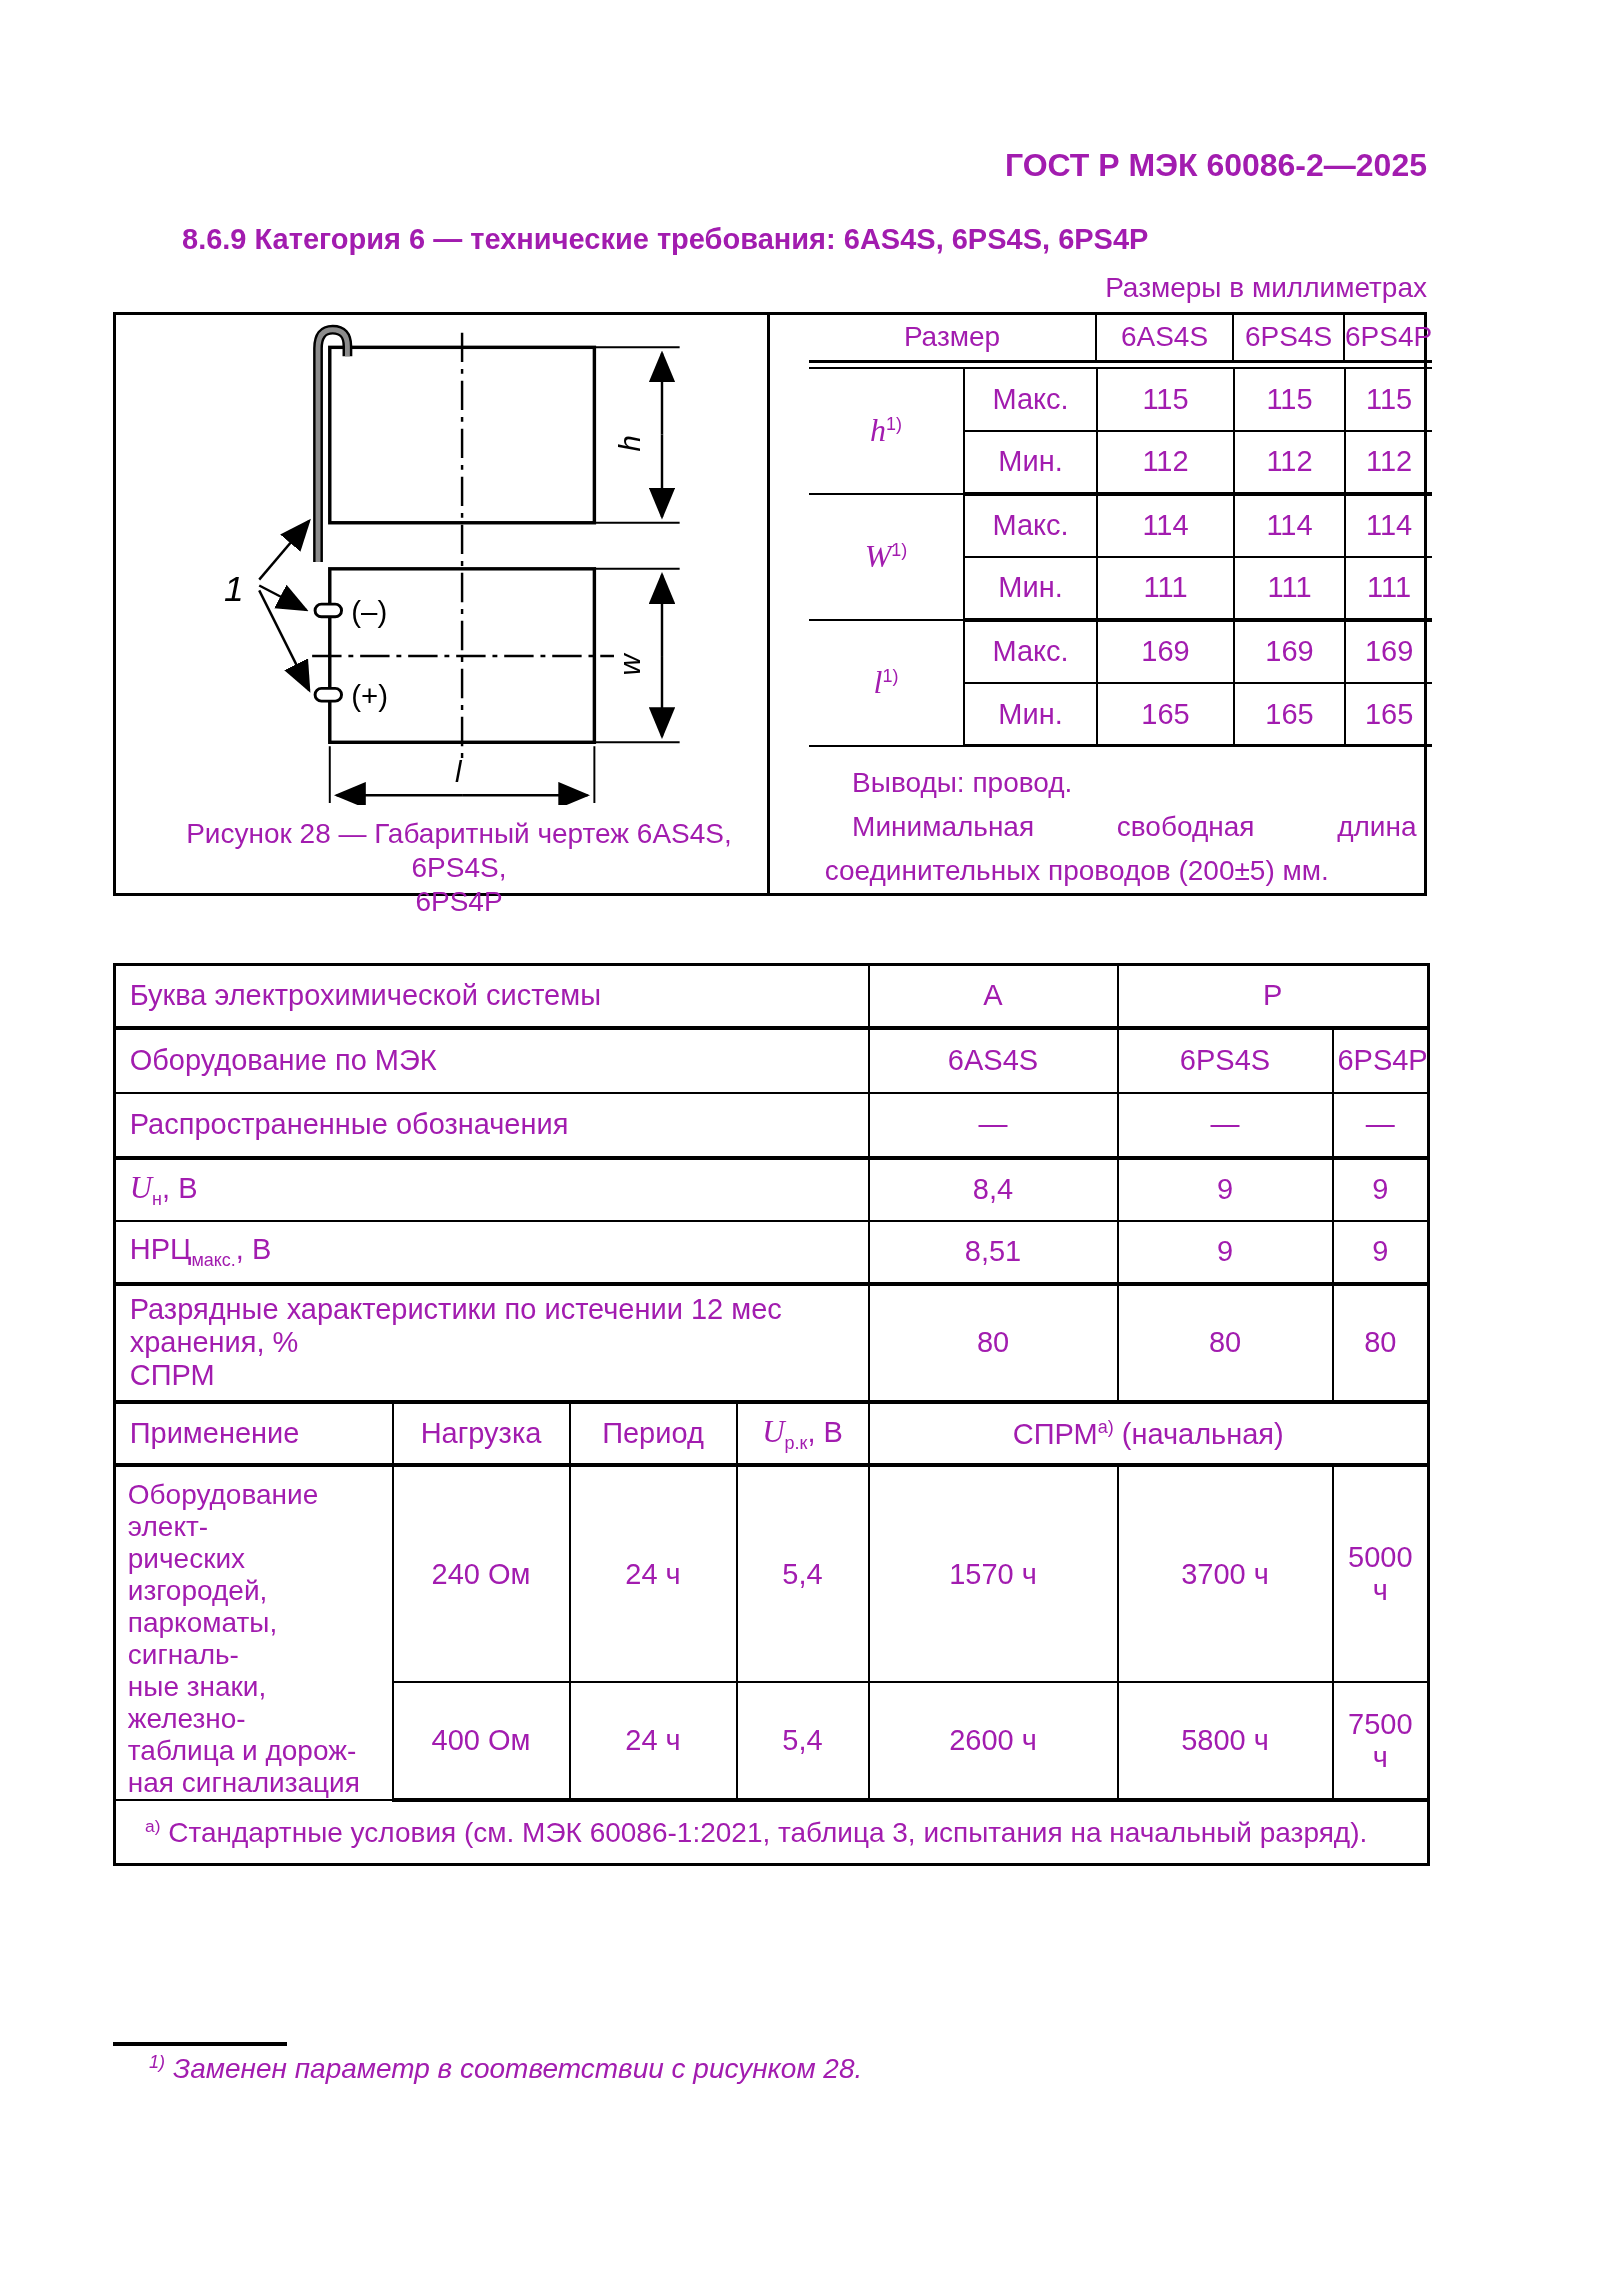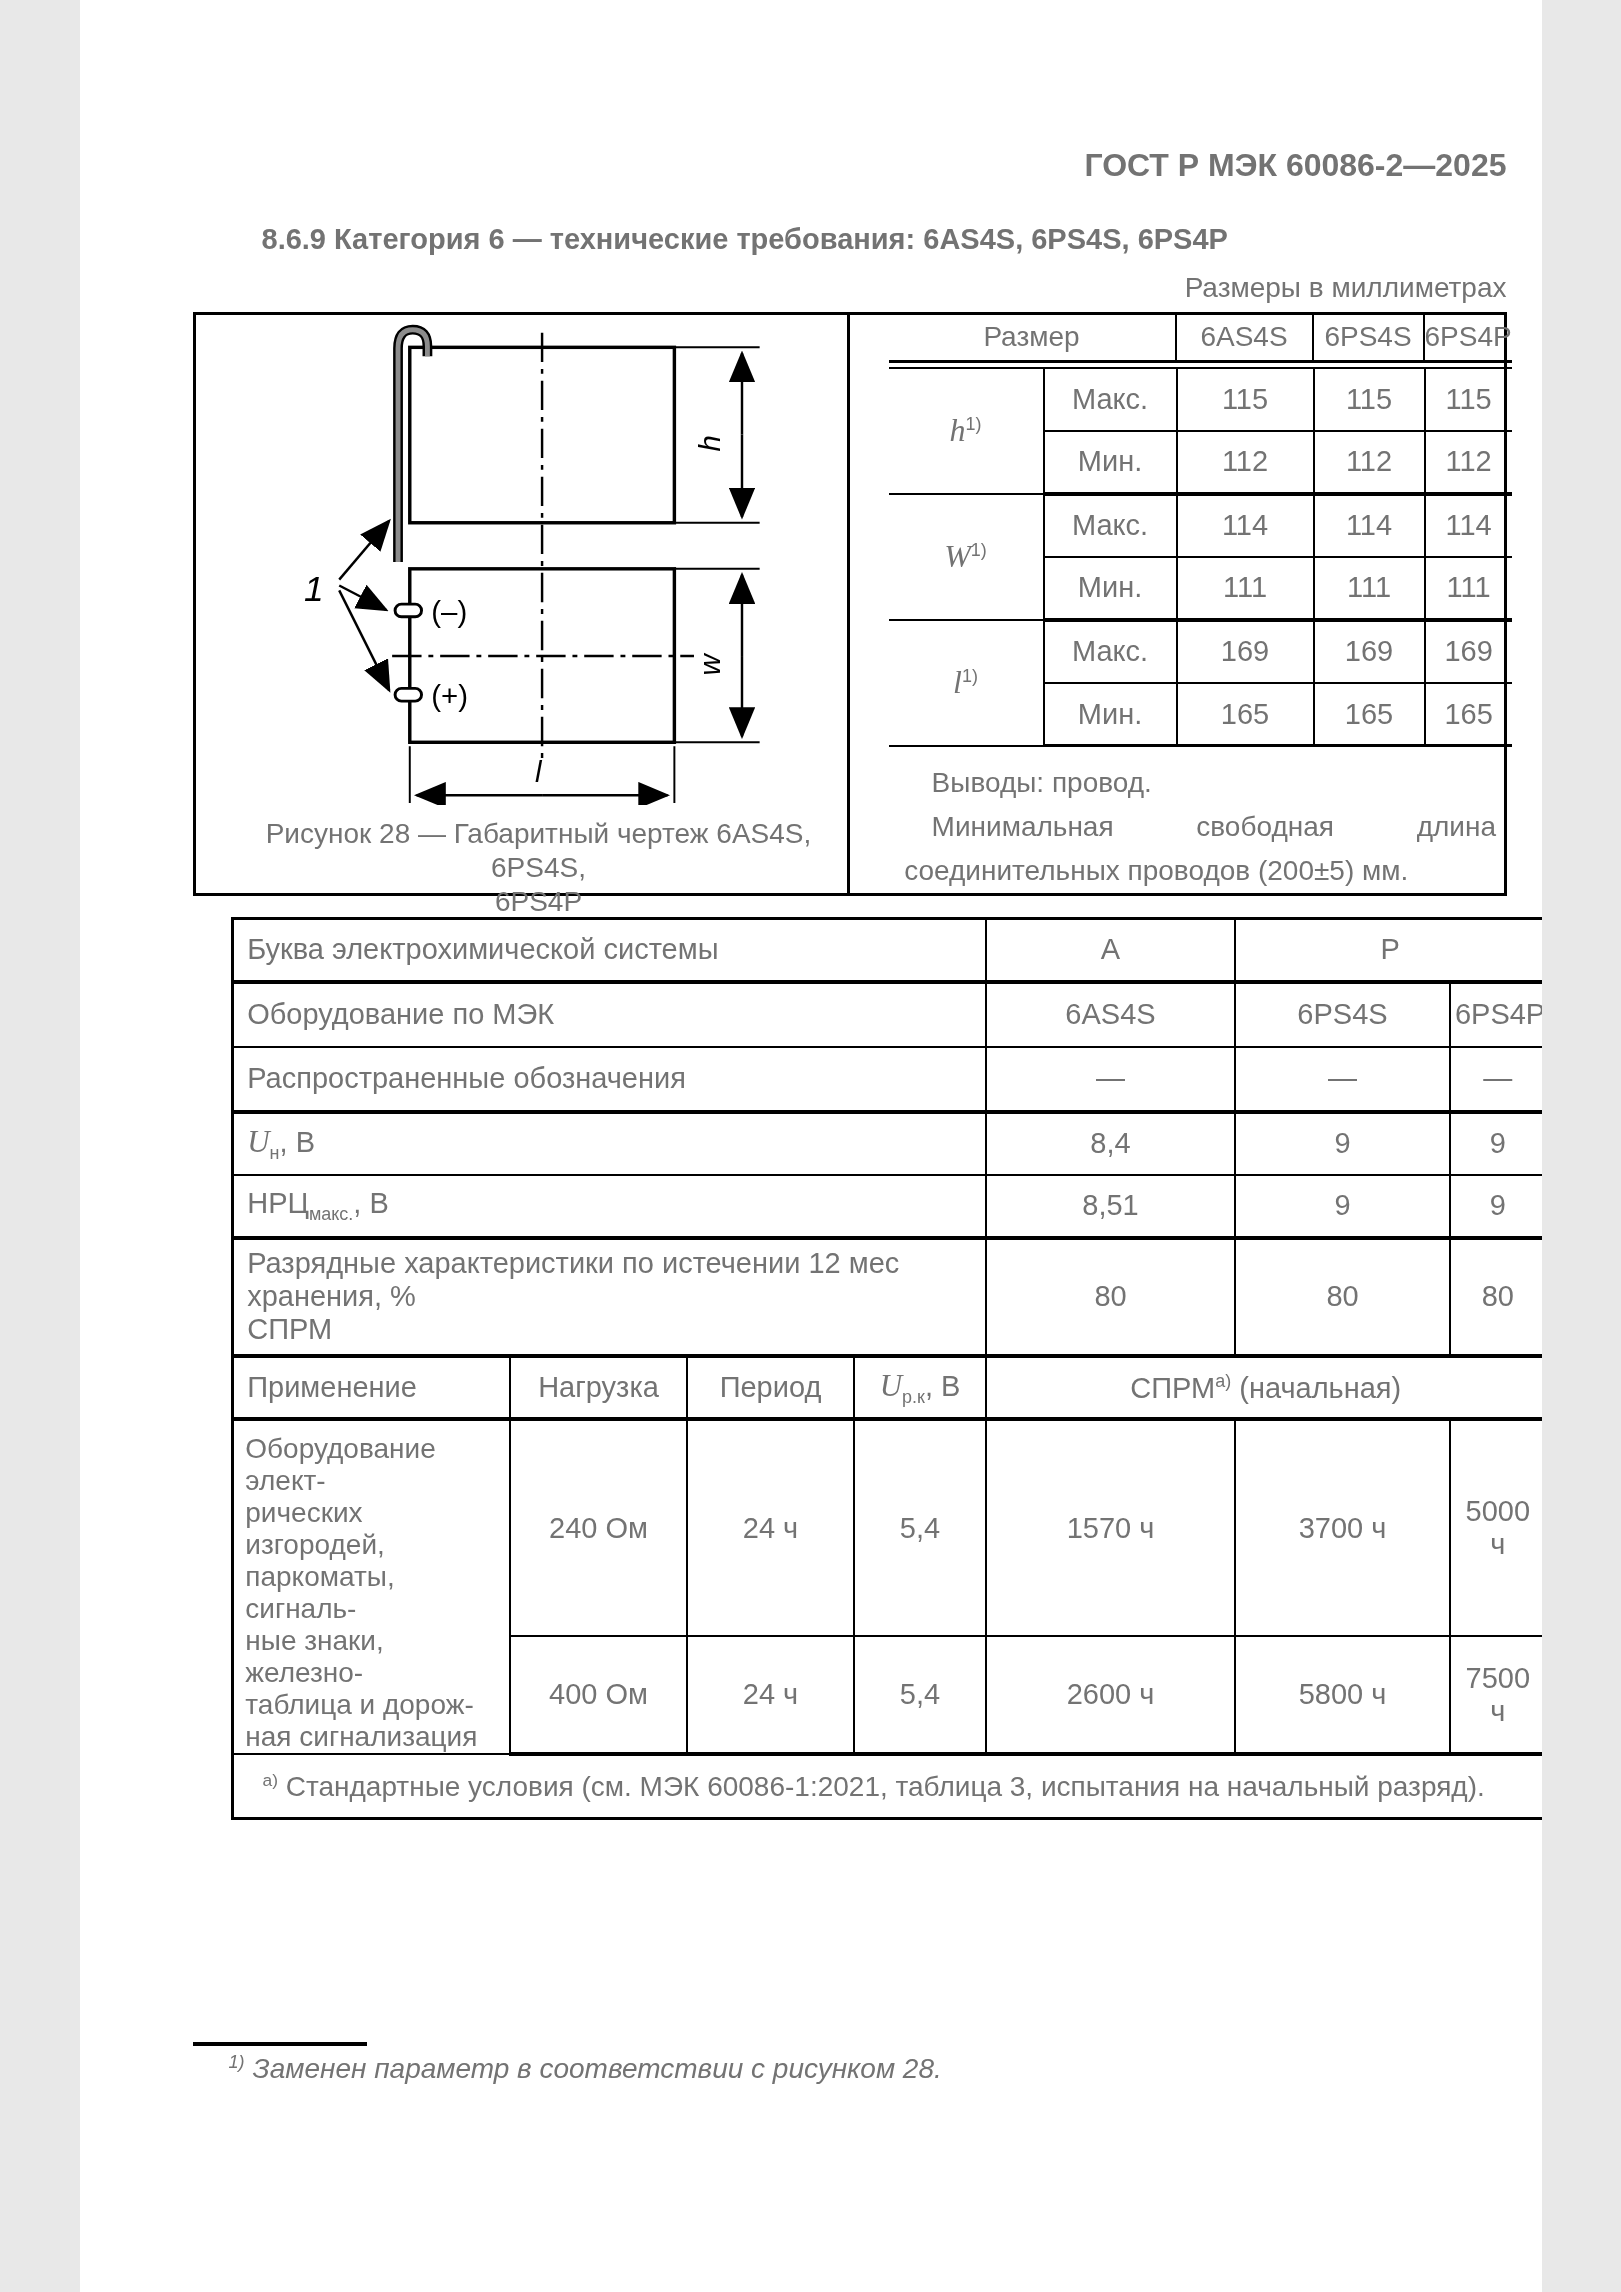--- a/index.html
+++ b/index.html
@@ -1,19 +1,19 @@
 <!DOCTYPE html>
 <html><head>
 <meta charset="utf-8">
 <style>
   * { box-sizing: border-box; margin: 0; padding: 0; }
   html,body { background:#e8e8e8; }
   .page {
-    position: relative; width: 1462px; height: 2293px;
-    background: #ffffff; color: #737373;
+    position: relative; width: 1621px; height: 2293px;
+    background: #ffffff; color: #a21caf;
     font-family: "Liberation Sans", sans-serif;
     margin: 0 auto; overflow: hidden;
   }
   .doc-number { position:absolute; left:113px; top:147px; width:1314px; text-align:right; font-size:32px; font-weight:bold; }
   .section-heading { position:absolute; left:182px; top:223px; width:1245px; font-size:29px; font-weight:bold; }
   .units-note { position:absolute; left:113px; top:272px; width:1314px; text-align:right; font-size:28px; }
 
   
   .top-box { position:absolute; left:113px; top:312px; width:1314px; height:584px; border:3.9px solid #000; display:flex; }
   .fig-panel { width:655px; border-right:3.9px solid #000; }
@@ -40,21 +40,21 @@
   sub { font-size:0.62em; vertical-align:sub; }
 
   .leads-note { flex:1; padding:13.7px 15.7px 0 15.7px; font-size:28px; line-height:44px; }
   .leads-note p { text-indent:27.4px; margin:0; }
   .leads-note p.just { text-align:justify; }
 
   
   svg text { font-family:"Liberation Sans", sans-serif; }
 
   
-  table.spec { position:absolute; left:113px; top:917px; width:1314px; border-collapse:collapse; table-layout:fixed; border:3.9px solid #000;margin-left:38px; }
+  table.spec { position:absolute; left:113px; top:963px; width:1314px; border-collapse:collapse; table-layout:fixed; border:3.9px solid #000; }
   table.spec td { border:2.9px solid #000; font-size:29px; text-align:center; vertical-align:middle; padding:2px 3.9px; }
   table.spec td.lbl { text-align:left; padding:7.8px 13.7px; }
   table.spec tr.thick td { border-bottom-width:4.9px; }
   table.spec td.app { text-align:left; vertical-align:top; white-space:pre-line; font-size:28px; line-height:32px; padding:11.8px 7.8px 0 11.8px; }
   table.spec td.wrap2 { white-space:pre-line; text-align:left; padding:7.8px 13.7px; }
   table.spec td.foot { text-align:left; padding:9.8px 13.7px 9.8px 29px; font-size:28px; }
   td.it-u i { font-family:"Liberation Serif", serif; font-size:31px; }
 
   
   .foot-rule { position:absolute; left:113px; top:2042px; width:174px; height:3.9px; background:#000; }

